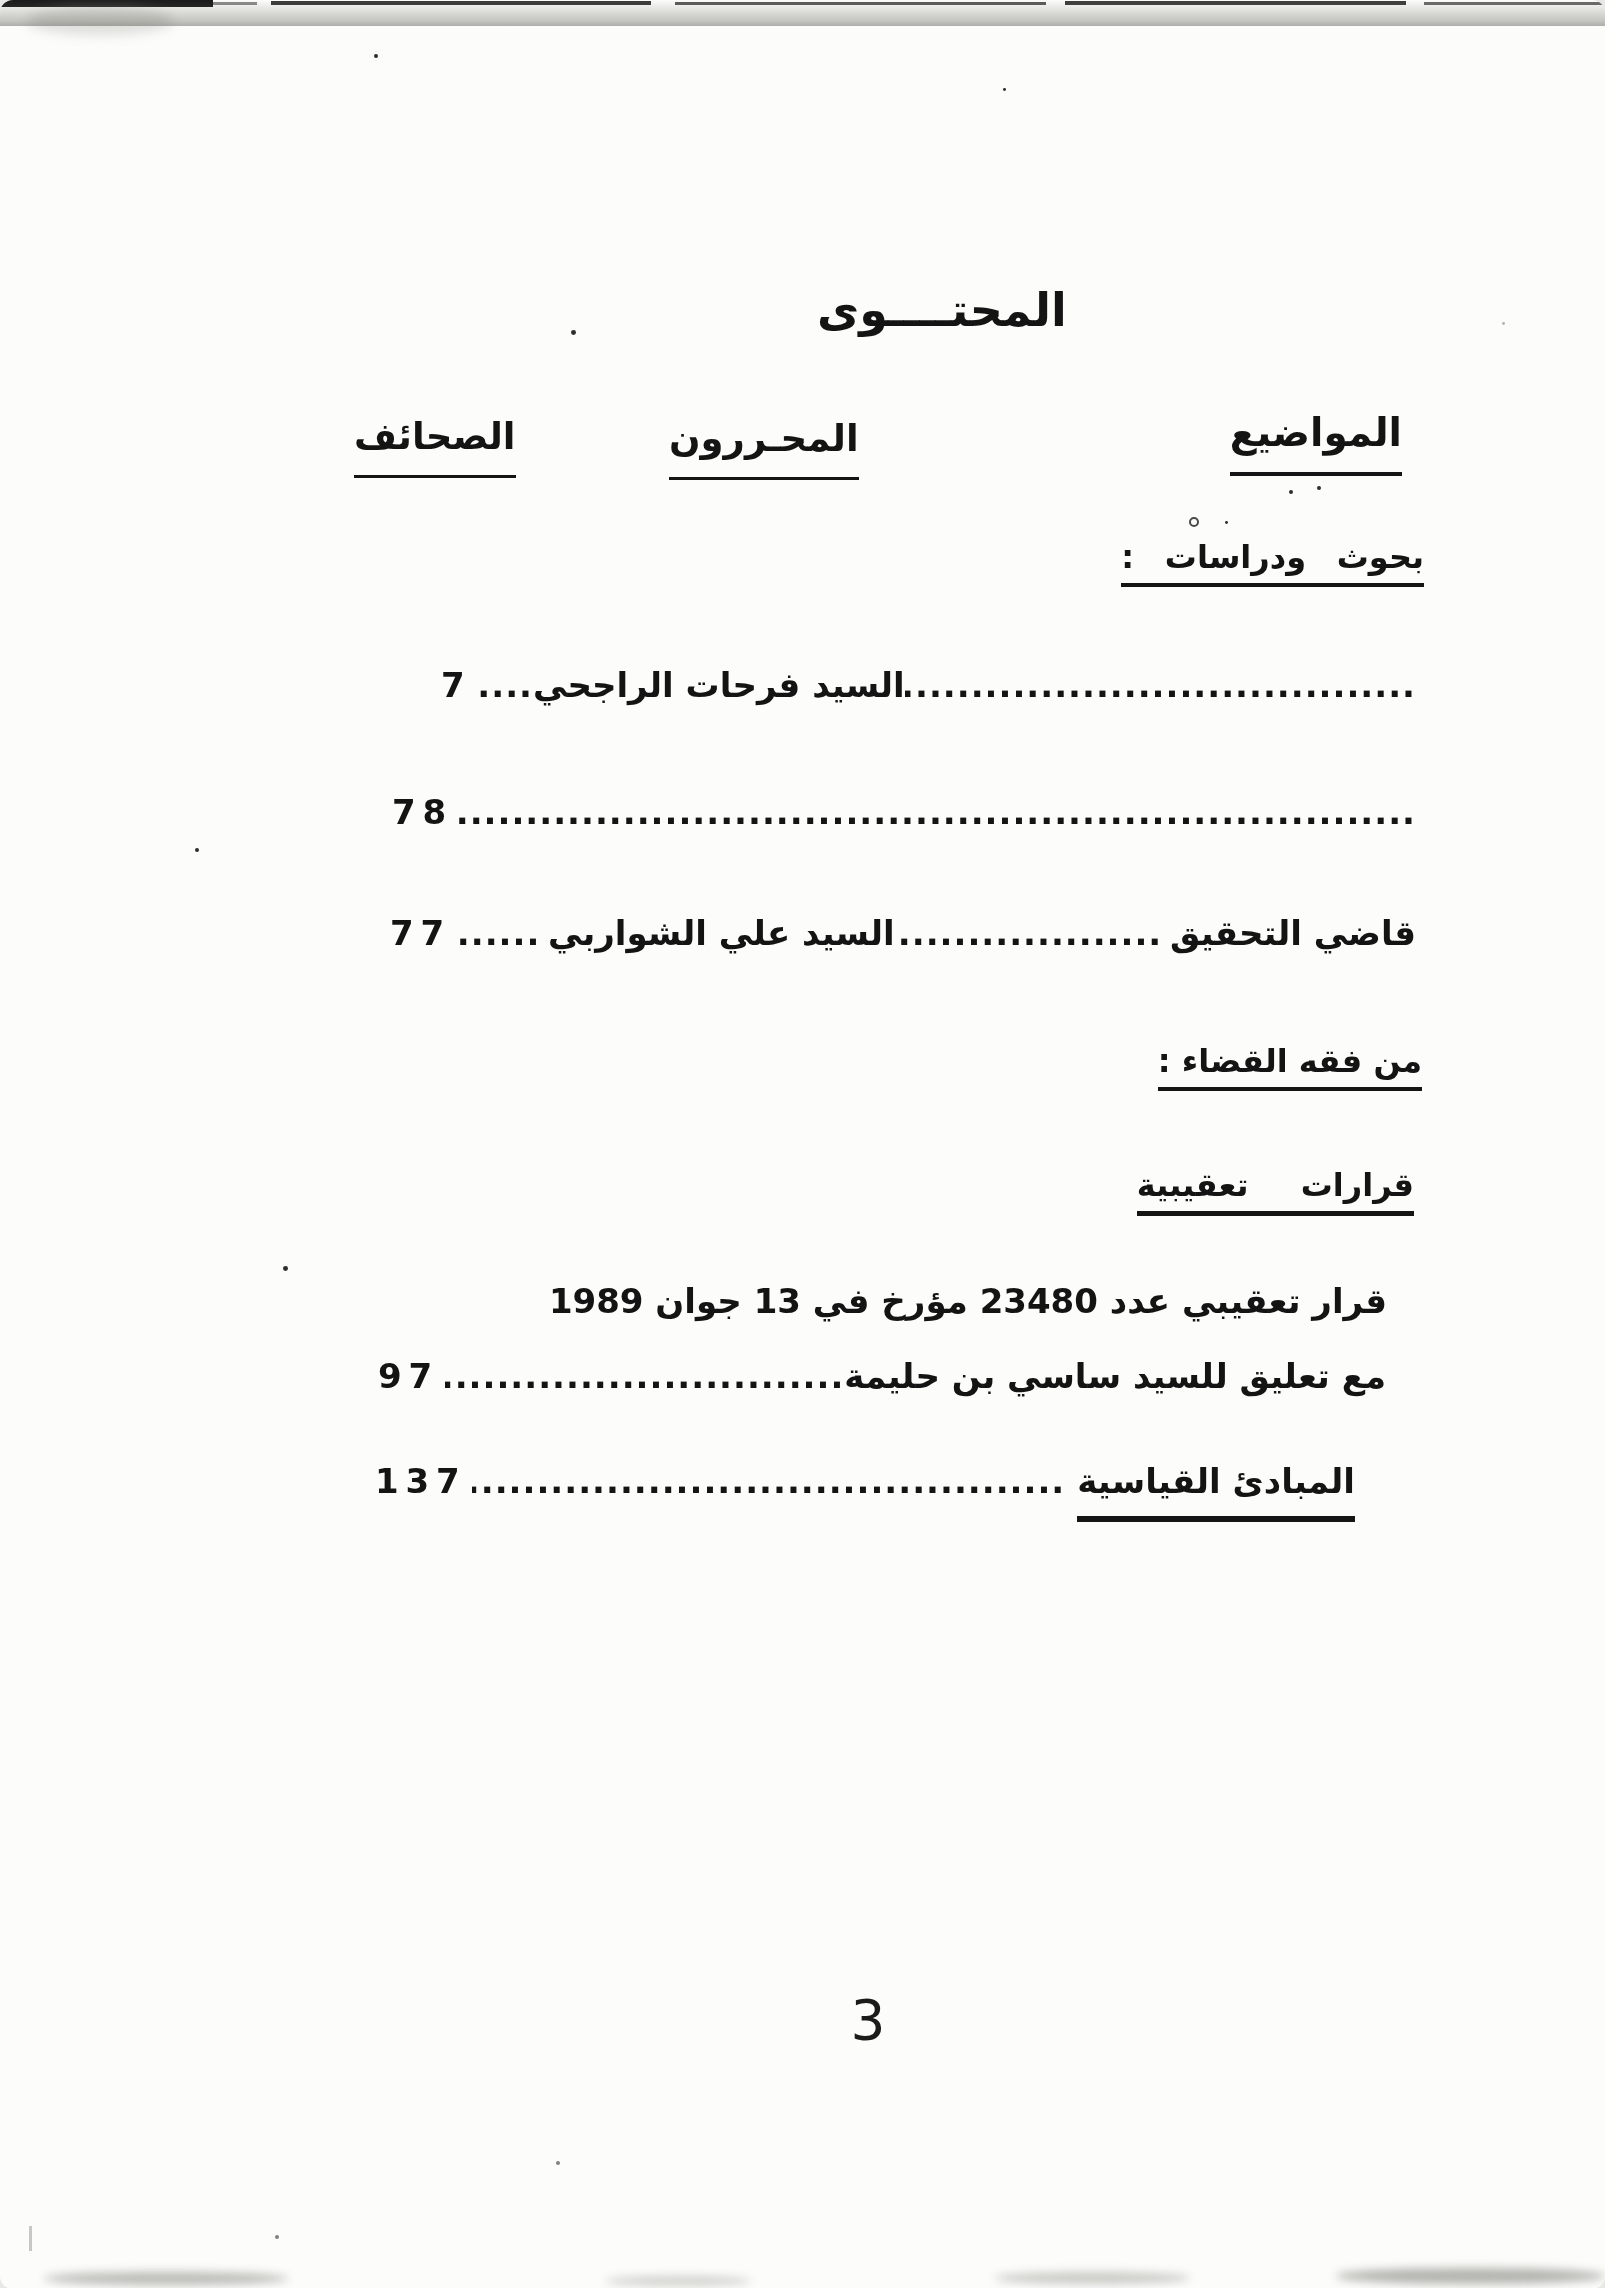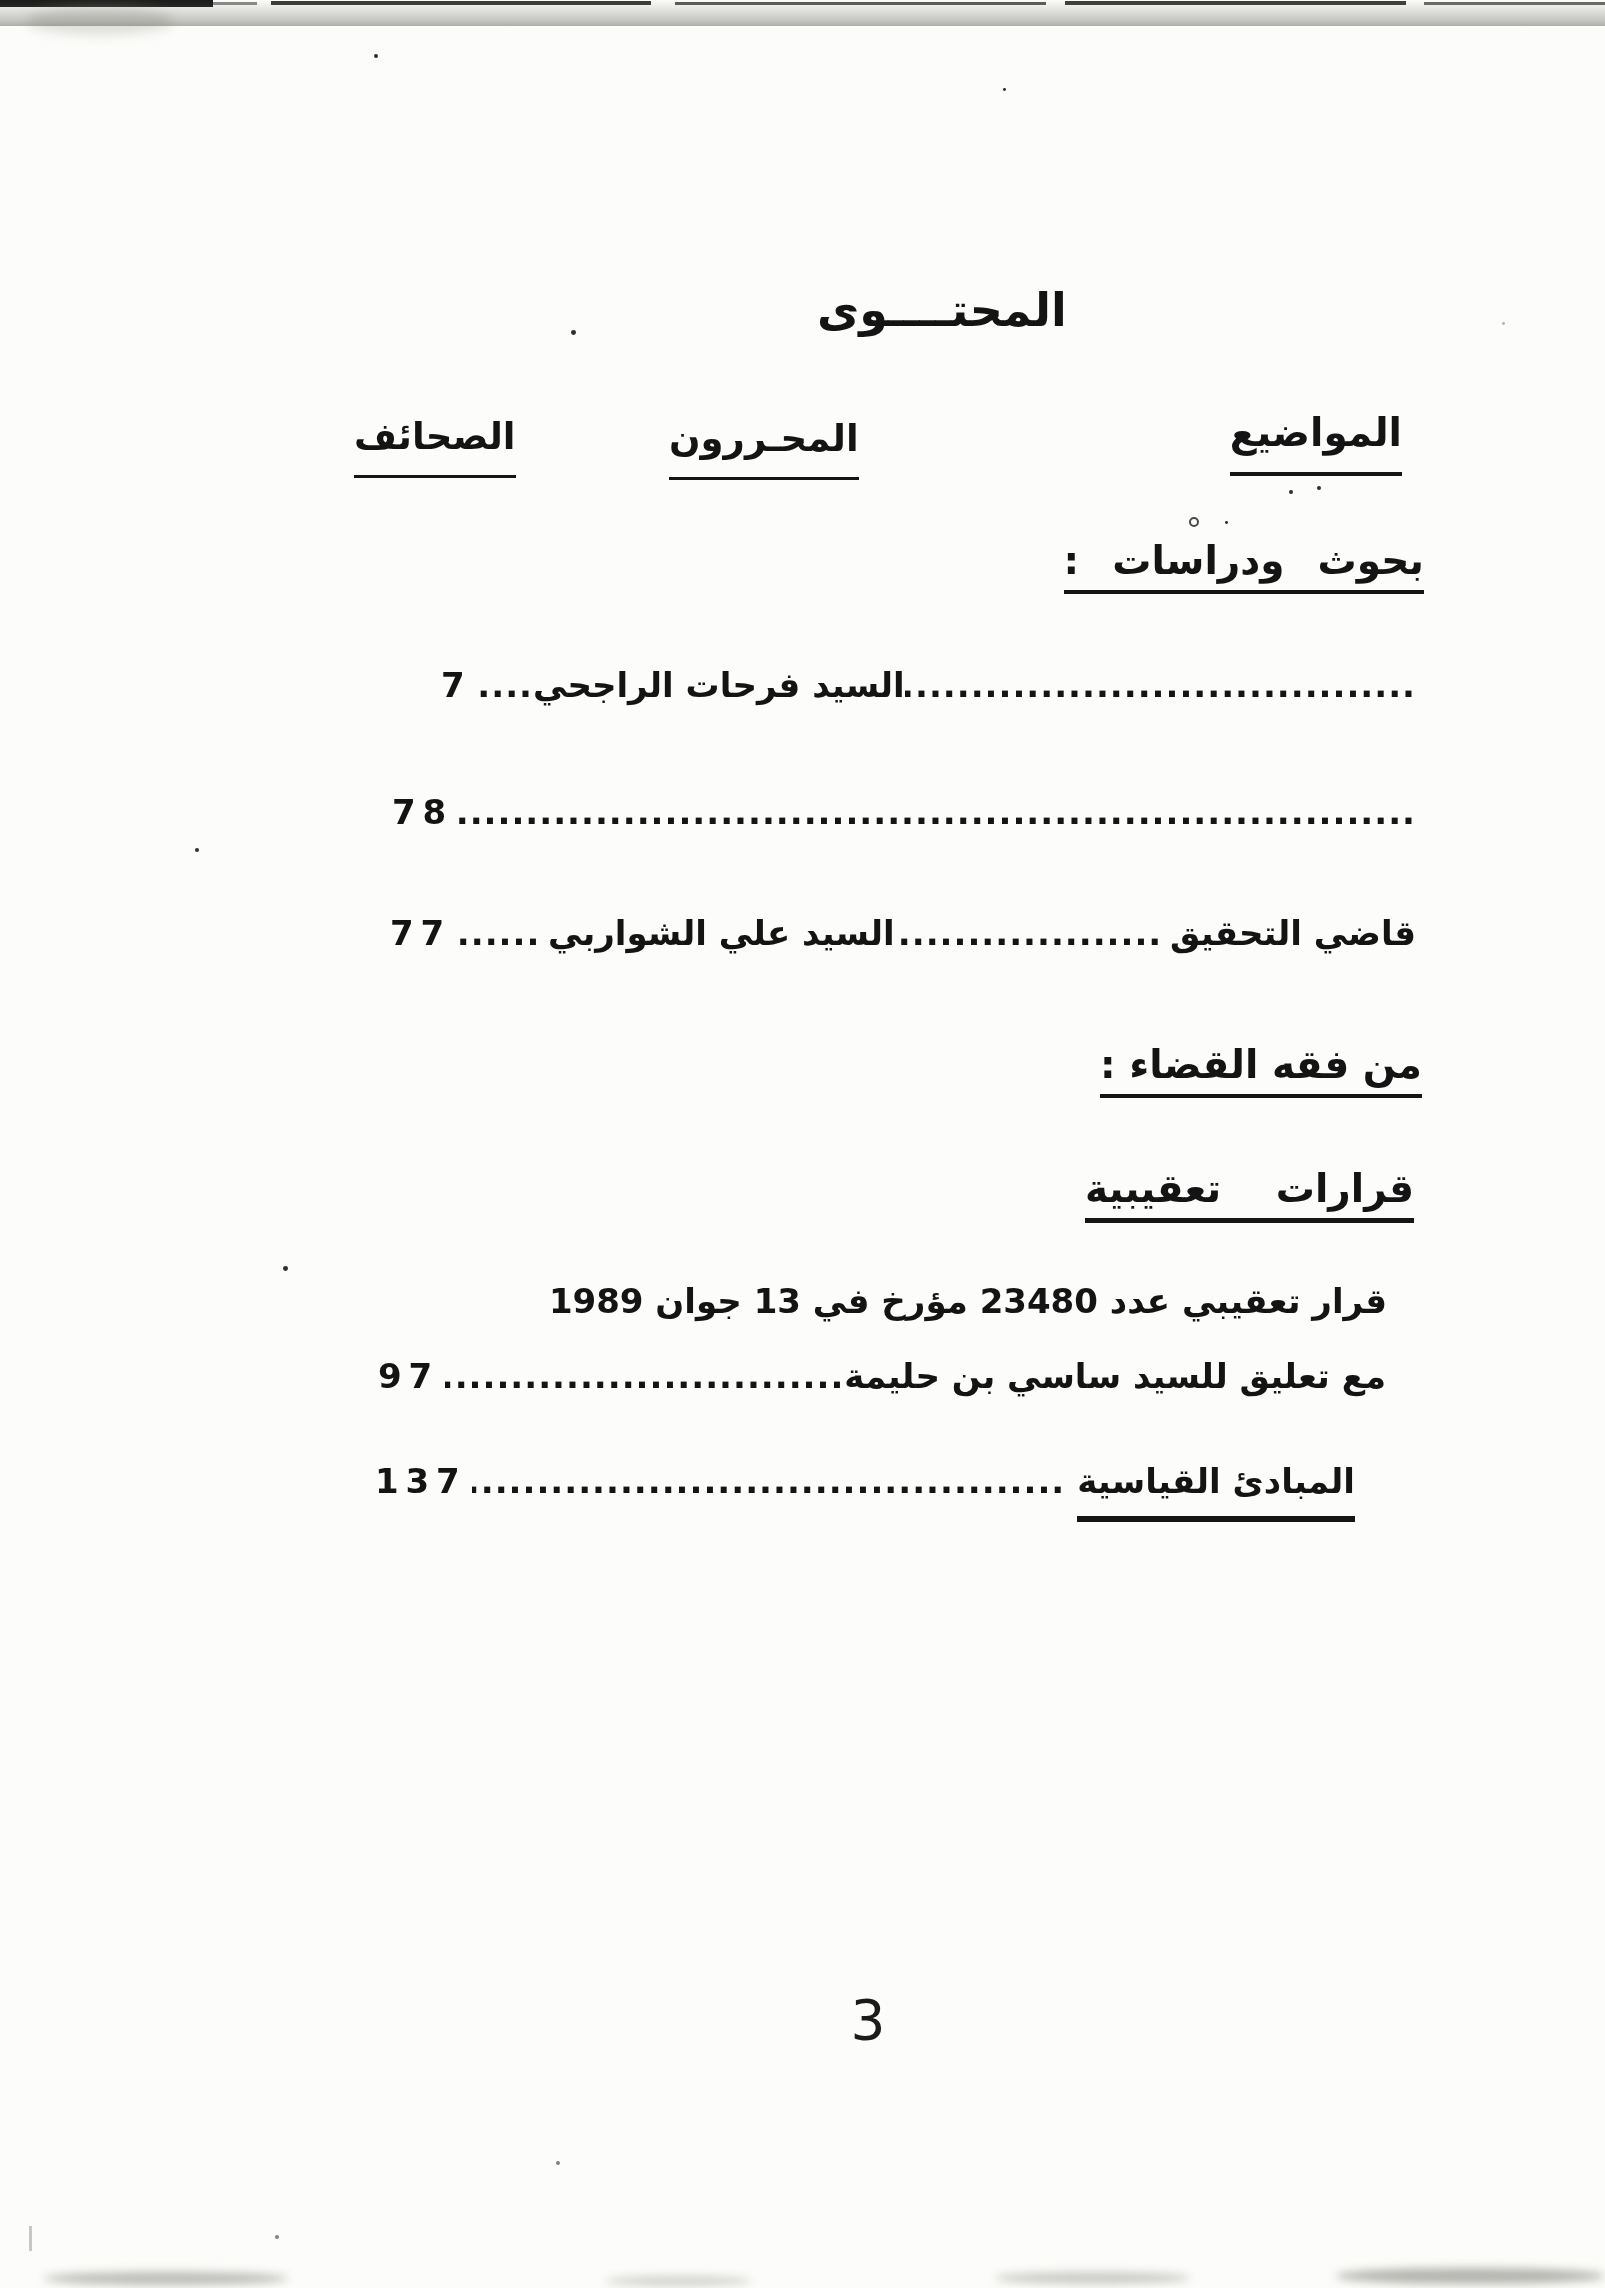--- a/index.html
+++ b/index.html
@@ -4,20 +4,21 @@
 <style>
   html,body{margin:0;padding:0;background:#e8e8e6;}
   .page{
     position:relative;
     width:1605px;height:2289px;
     margin:0 auto;
     background:#fcfcfa;
     overflow:hidden;
     font-family:"DejaVu Sans", sans-serif;
     color:#141414;
+    border-radius:13px;
   }
   
   .seg{position:absolute;}
   .smudge{position:absolute;border-radius:50%;filter:blur(5.9px);}
   .speck{position:absolute;background:#2e2e2e;border-radius:50%;}
   .speck.ring{background:transparent;border:2px solid #4a4a4a;}
   .bottom-band{
     position:absolute;left:0;top:2320;width:1605px;height:26px;
     background:linear-gradient(to bottom, rgba(110,110,104,0) 0%, rgba(105,105,98,0.38) 80%, rgba(95,95,90,0.5) 100%);
   }
@@ -32,21 +33,21 @@
   .col-head{
     position:absolute;direction:rtl;font-weight:bold;white-space:nowrap;
     border-bottom:3.9px solid #151515;padding-bottom:17px;text-align:right;
   }
   .col-subjects{right:203px;top:410px;font-size:39px;border-bottom-width:4.9px;}
   .col-editors{left:669px;top:417px;font-size:37px;}
   .col-pages{left:354px;top:415px;font-size:37px;}
 
   .sec-head{
     position:absolute;direction:rtl;font-weight:bold;white-space:nowrap;
-    font-size:39px;border-bottom:4.9px solid #151515;padding-bottom:6.8px;
+    font-size:32px;border-bottom:4.9px solid #151515;padding-bottom:6.8px;
   }
   .sec-research{right:181px;top:538px;word-spacing:19.5px;}
   .sec-fiqh{right:183px;top:1042px;}
   .sec-subhead{right:191px;top:1166px;word-spacing:41px;border-bottom-width:5.9px;}
 
   .toc-row{
     position:absolute;display:flex;align-items:baseline;
     direction:rtl;font-weight:bold;font-size:34px;white-space:nowrap;
   }
   .toc-row .leader{flex:1 1 auto;overflow:hidden;letter-spacing:1px;min-width:0;}

